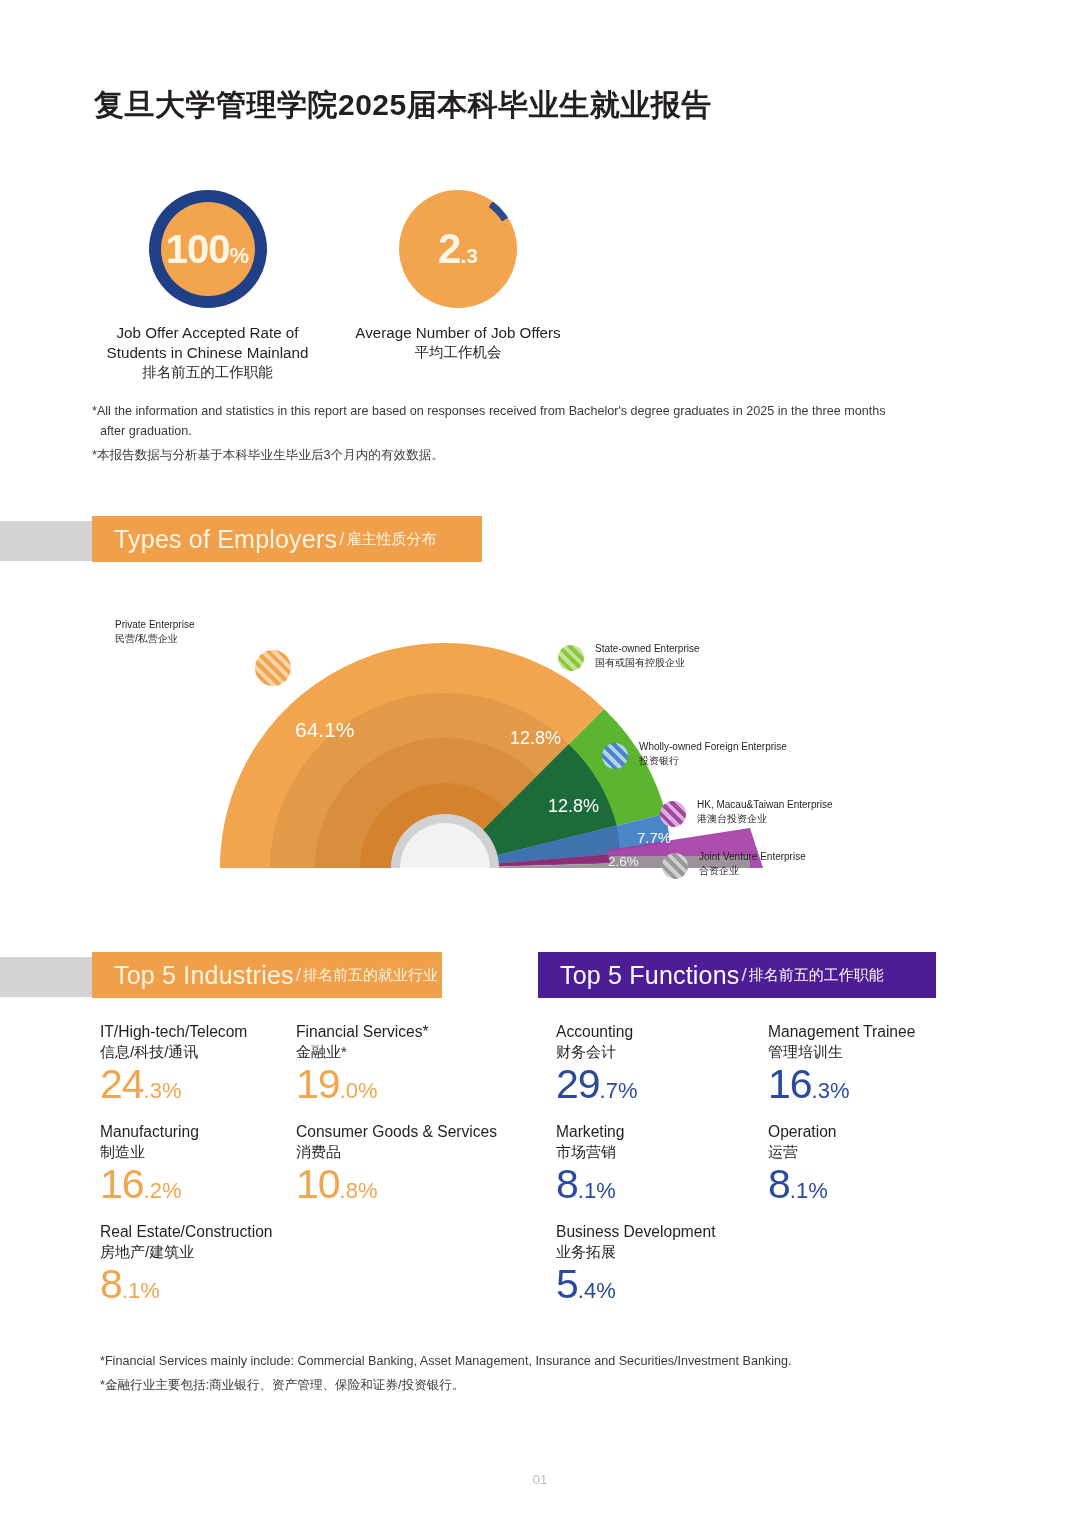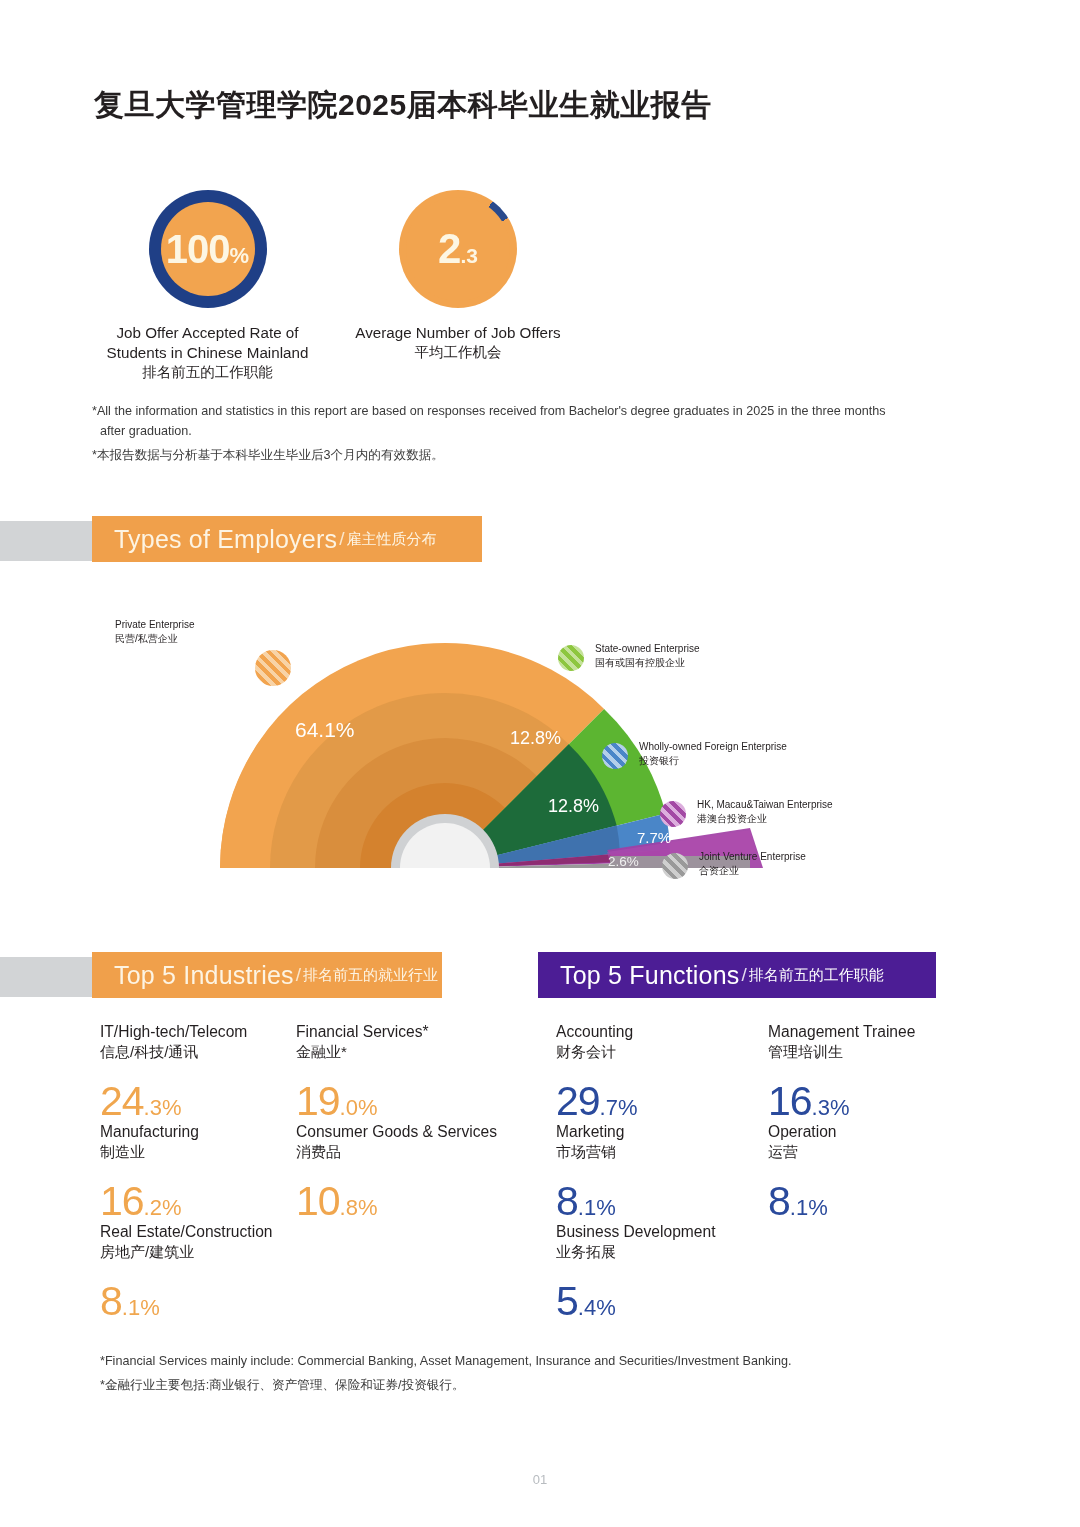--- a/index.html
+++ b/index.html
@@ -138,21 +138,21 @@
 
   
   .list { position: absolute; top: 1022px; }
   .list-ind { left: 100px; width: 430px; }
   .list-fun { left: 556px; width: 420px; }
 
   .entry { position: absolute; }
   .entry .lbl-en { font-size: 15.6px; line-height: 1.25; color: #231f20; white-space: nowrap; }
   .entry .lbl-cn { font-size: 15px; line-height: 1.3; color: #231f20; margin-top: 1px; white-space: nowrap; }
   .entry .val {
-    margin-top: 19px; display: flex; align-items: baseline; line-height: 1;
+    margin-top: 2px; display: flex; align-items: baseline; line-height: 1;
   }
   .entry .val .ip { font-size: 41px; letter-spacing: -1px; }
   .entry .val .dp { font-size: 22px; }
   .orange-val .ip, .orange-val .dp { color: #f0a64e; }
   .blue-val .ip, .blue-val .dp { color: #2a4a9c; }
 
   .c1 { left: 0; }
   .c2 { left: 196px; }
   .r1 { top: 0; }
   .r2 { top: 100px; }

